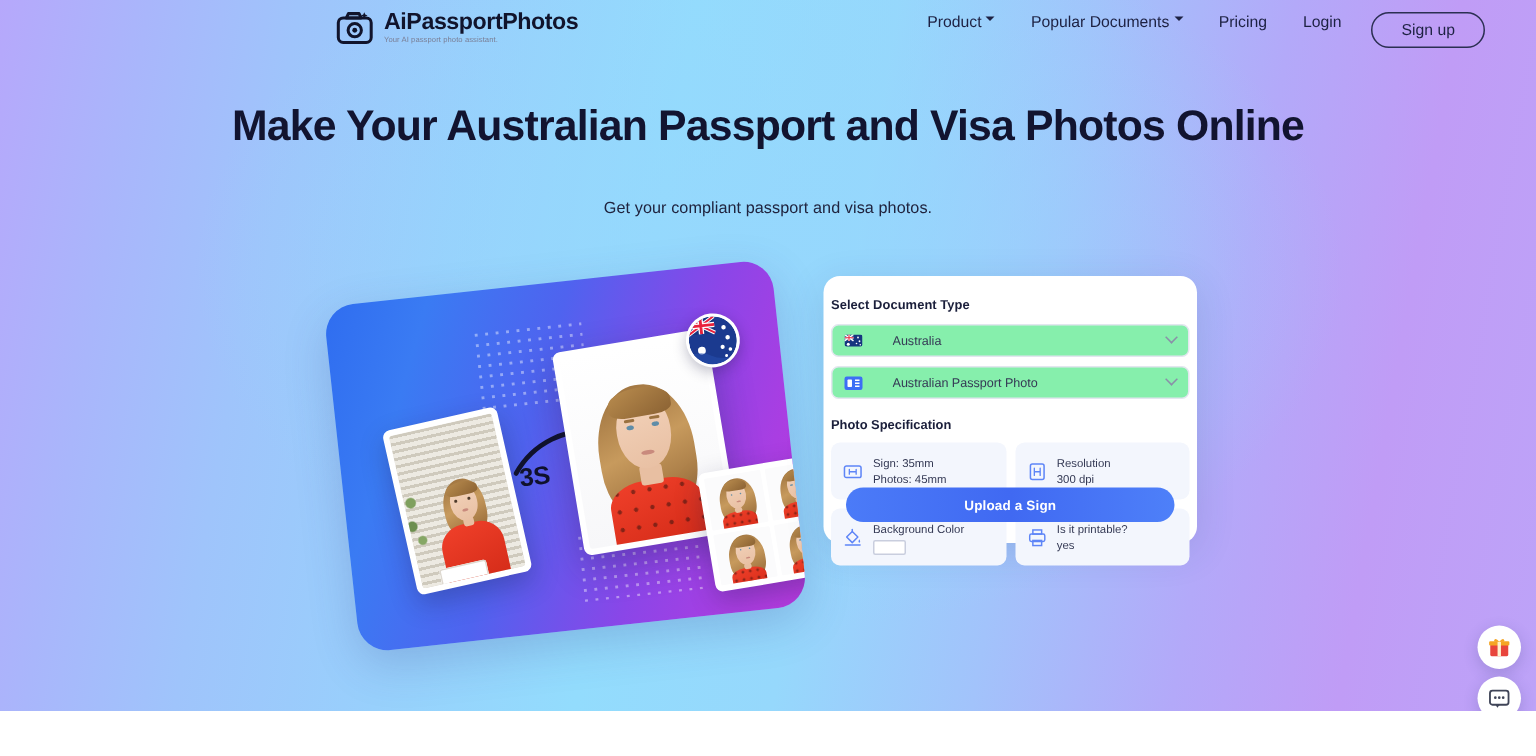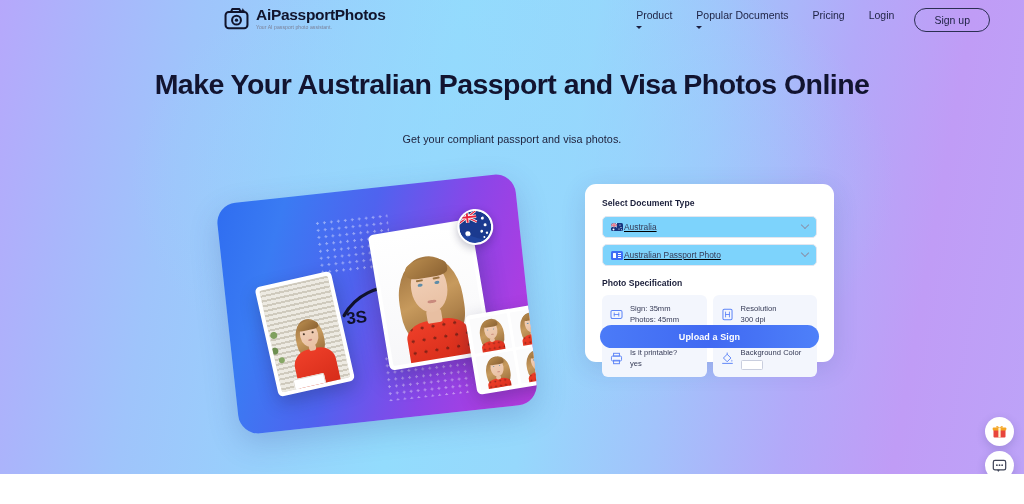--- a/index.html
+++ b/index.html
@@ -56,21 +56,21 @@
     font-size: 5.1px; color: #7a7f96; letter-spacing: 0.05px;
     line-height: 1.2; margin-top: 1.5px;
   }
   .nav {
     position: absolute; right: 16px; top: 8px;
     display: flex; align-items: center; gap: 0;
   }
   .nav-item {
     font-size: 10.5px; color: #1d2142; padding: 0 12px;
     display: flex; gap: 3px; cursor: pointer;
-    height: 22px; white-space: nowrap; flex-direction: column;
+    height: 22px; white-space: nowrap;
   }
   .caret {
     display: inline-block; width: 0; height: 0;
     border-left: 3px solid transparent; border-right: 3px solid transparent;
     border-top: 3.4px solid #1d2142; margin-top: 2px;
   }
   .signup-btn {
     margin-left: 8px; margin-right: 18px;
     border: 1px solid #2b2f52; border-radius: 999px;
     background: transparent; color: #1d2142;
@@ -219,31 +219,29 @@
     position:absolute; left:3px; top:22px; width:23px; height:14px;
     background-image: radial-gradient(#3a1410 .8px, transparent 1.1px);
     background-size: 5px 5px; opacity:.5;
   }
 
   
   .card {
     position: absolute; left: 549px; top: 184px; width: 249px; height: 178px;
     background: #ffffff; border-radius: 11px;
     box-shadow: 0 6px 26px rgba(40,50,110,0.14);
-    padding: 14px 17px;
-    margin-left: 36px;
+    padding: 14px 5px;
   }
   .card-label {
     font-size: 8.6px; font-weight: 700; color: #1b1f3b; letter-spacing: 0.05px;
   }
   .select {
     margin-top: 8px; height: 22px; border: 1px solid #e3e6ef; border-radius: 5px;
-    display: flex; align-items: center; padding: 0 8px; gap: 1px; cursor: pointer;
-    background: #7dd3fc;
-    text-decoration: underline;
+    display: flex; align-items: center; padding: 0 8px; gap: 20px; cursor: pointer;
+    background: #86efac;
   }
   .select + .select { margin-top: 6px; }
   .sel-flag { width: 12px; height: 8.5px; border-radius: 1.5px; display:block; flex:none; }
   .sel-icon {
     width: 12px; height: 9px; border-radius: 1.5px; background: #3d6ef5;
     position: relative; flex: none;
   }
   .sel-icon::before {
     content: ""; position: absolute; left: 2px; top: 2px; width: 3.2px; height: 5px;
     background: #fff; border-radius: .5px;
@@ -510,40 +508,40 @@
             <path d="M5.6 5 v6 M10.4 5 v6 M5.6 8 h4.8" stroke="#5e85f7" stroke-width="1.1" stroke-linecap="round"></path>
           </svg>
           <div class="spec-txt">
             <div>Resolution</div>
             <div>300 dpi</div>
           </div>
         </div>
 
         <div class="spec-cell">
           <svg class="spec-ico" viewBox="0 0 16 16">
-            <rect x="4.4" y="1.6" width="7.2" height="3.4" fill="none" stroke="#5e85f7" stroke-width="1.2"></rect>
-            <rect x="1.8" y="5" width="12.4" height="6" rx="1.4" fill="none" stroke="#5e85f7" stroke-width="1.2"></rect>
-            <rect x="4.4" y="10.2" width="7.2" height="4.2" fill="none" stroke="#5e85f7" stroke-width="1.2"></rect>
-          </svg>
-          <div class="spec-txt">
-            <div>Is it printable?</div>
-            <div>yes</div>
-          </div>
-        </div>
-
-        <div class="spec-cell">
-          <svg class="spec-ico" viewBox="0 0 16 16">
             <path d="M3 7.4 L7.6 2.8 L12.2 7.4 L7.6 12 Z" fill="none" stroke="#5e85f7" stroke-width="1.2" stroke-linejoin="round"></path>
             <path d="M7.6 2.8 V1.2" stroke="#5e85f7" stroke-width="1.2" stroke-linecap="round"></path>
             <path d="M13.4 9.2 q1.4 2 0 2.9 -1.4 -0.9 0 -2.9z" fill="#5e85f7"></path>
             <path d="M2 14 h12" stroke="#5e85f7" stroke-width="1.2" stroke-linecap="round"></path>
           </svg>
           <div class="spec-txt">
             <div>Background Color</div>
             <div class="swatch"></div>
+          </div>
+        </div>
+
+        <div class="spec-cell">
+          <svg class="spec-ico" viewBox="0 0 16 16">
+            <rect x="4.4" y="1.6" width="7.2" height="3.4" fill="none" stroke="#5e85f7" stroke-width="1.2"></rect>
+            <rect x="1.8" y="5" width="12.4" height="6" rx="1.4" fill="none" stroke="#5e85f7" stroke-width="1.2"></rect>
+            <rect x="4.4" y="10.2" width="7.2" height="4.2" fill="none" stroke="#5e85f7" stroke-width="1.2"></rect>
+          </svg>
+          <div class="spec-txt">
+            <div>Is it printable?</div>
+            <div>yes</div>
           </div>
         </div>
       </div>
 
       <button class="upload-btn">Upload a Sign</button>
     </div>
 
     <div class="fab gift">
       <svg width="15" height="15" viewBox="0 0 16 16">
         <rect x="1.6" y="6" width="12.8" height="8.4" rx="1" fill="#e8453c"></rect>

